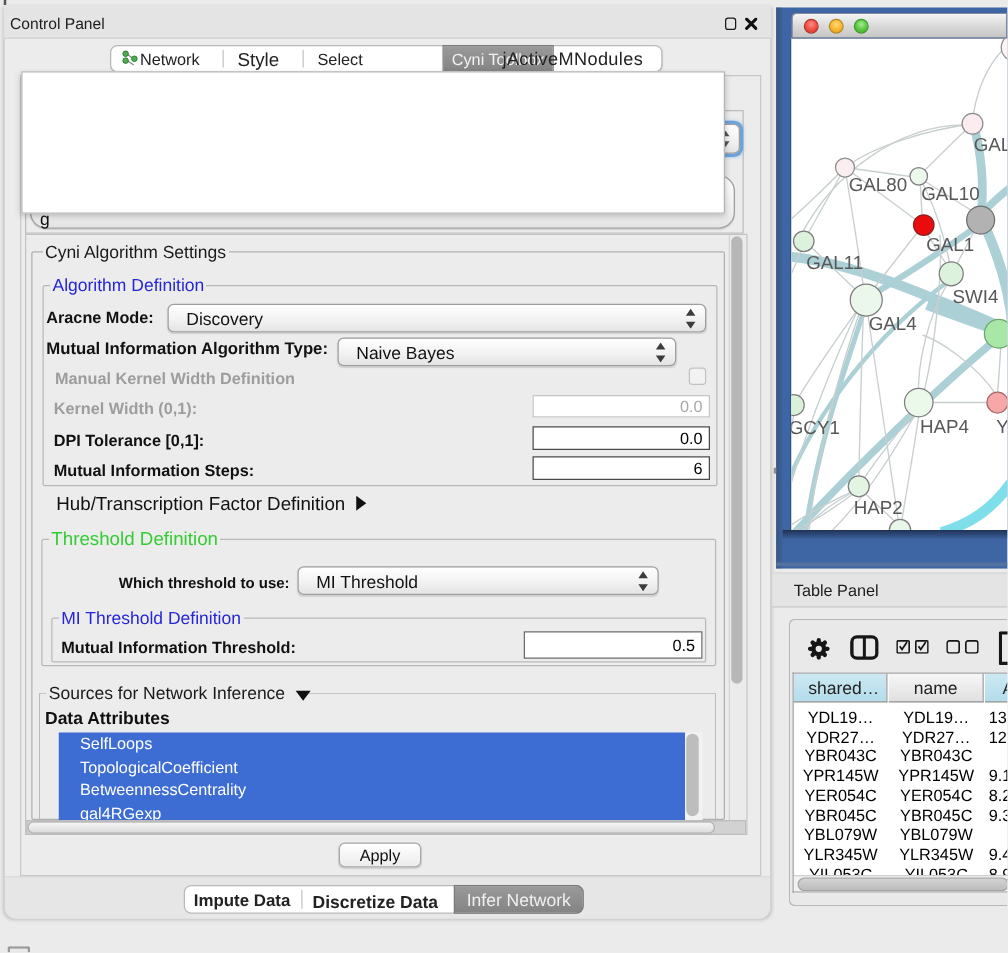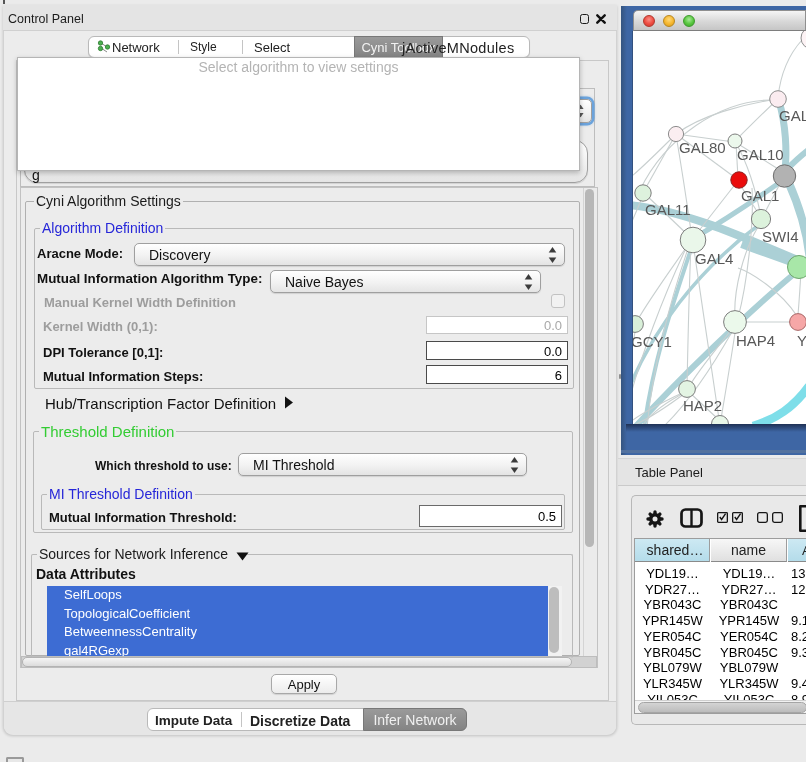--- a/index.html
+++ b/index.html
@@ -34,21 +34,21 @@
     <path d="M1.3 1.3 L8.7 8.7 M8.7 1.3 L1.3 8.7" stroke="#111" stroke-width="2.4" stroke-linecap="round"></path>
   </svg>
 
 <div class="abs" style="left:3px; top:0; width:2px; height:4px; background:#555;"></div>
 
 <div class="abs" style="left:88px; top:36px; width:442px; height:22px; background:#fff; border:1px solid #b9b9b9; border-radius:6px; box-shadow:0 1px 1px rgba(0,0,0,0.1);"></div>
 <div class="abs" style="left:306px; top:36px; width:89px; height:22px; background:linear-gradient(#9a9a9a,#848484); border:1px solid #787878; font-size:13px; color:#f2f2f2; text-align:center; line-height:21px;margin-left:48px;">Cyni Toolbox</div>
 <div class="abs" style="left:178px; top:40px; width:1px; height:14px; background:#c4c4c4;"></div>
 <div class="abs" style="left:242px; top:40px; width:1px; height:14px; background:#c4c4c4;"></div>
 <div class="abs" style="left:112px; top:40px; font-size:13px; color:#222;">Network</div>
-<div class="abs" style="left:190px; top:40px; font-size:12px; color:#222;">Style</div>
+<div class="abs" style="left:190px; top:40px; font-size:15px; color:#222;">Style</div>
 <div class="abs" style="left:254px; top:40px; font-size:13px; color:#222;">Select</div>
 <div class="abs" style="left:402px; top:40px; font-size:14.5px; letter-spacing:0.3px; color:#222;">jActiveMNodules</div>
 
 <svg class="abs" style="left:97px; top:40px;" width="14" height="14" viewBox="0 0 14 14">
   <path d="M4 3 L10 7 M4 8 L10 12" stroke="#888" stroke-width="1"></path>
   <circle cx="3.5" cy="3" r="2.2" fill="#4caf50" stroke="#2c7a2f" stroke-width="0.8"></circle>
   <circle cx="3.5" cy="8.5" r="2.2" fill="#4caf50" stroke="#2c7a2f" stroke-width="0.8"></circle>
   <circle cx="10.5" cy="7" r="2.2" fill="#4caf50" stroke="#2c7a2f" stroke-width="0.8"></circle>
 </svg>
 
@@ -153,21 +153,20 @@
 <div class="abs" style="left:4px; top:701px; width:612px; height:34px; background:#e6e6e6; border-top:1px solid #cfcfcf; border-radius:0 0 9px 9px;"></div>
 <div class="abs" style="left:147px; top:708px; width:320px; height:23px; background:#fff; border:1px solid #b9b9b9; border-radius:6px;"></div>
 <div class="abs" style="left:363px; top:708px; width:104px; height:23px; background:linear-gradient(#9a9a9a,#848484); border:1px solid #787878; border-radius:0 6px 6px 0; font-size:14px; color:#f0f0f0; text-align:center; line-height:22px;">Infer Network</div>
 <div class="abs" style="left:241px; top:712px; width:1px; height:15px; background:#c4c4c4;"></div>
 <div class="abs" style="left:155px; top:713px; font-size:13.5px; font-weight:bold; color:#222;">Impute Data</div>
 <div class="abs" style="left:250px; top:713px; font-size:14px; font-weight:bold; color:#222;">Discretize Data</div>
 
 <div class="abs" style="left:6px; top:757px; width:18px; height:5px; background:#e8e8e8; border:2px solid #9a9a9a; border-bottom:none; border-radius:2px 2px 0 0;"></div>
 
 <div class="abs" style="left:17px; top:57px; width:563px; height:114px; background:#fff; border:1px solid #b5b5b5; box-shadow:0 2px 5px rgba(0,0,0,0.25); z-index:30;">
-  <div style="font-size:14px; color:#b4b4b4; text-align:center; height:16px; line-height:18px;">Select algorithm to view settings</div>
 </div>
 
 <div class="abs" style="left:621px; top:6px; width:185px; height:449px; background:#3e66a4;"></div>
 <div class="abs" style="left:621px; top:6px; width:6px; height:449px; background:linear-gradient(90deg, #35547f, rgba(62,102,164,0));"></div>
 <div class="abs" style="left:621px; top:450px; width:185px; height:3px; background:#53729f;"></div>
 
 <div class="abs" style="left:633px; top:10px; width:173px; height:21px; background:linear-gradient(#f5f5f5,#d8d8d8 55%,#c6c6c6); border:1px solid #8f8f8f; border-bottom:1px solid #7e7e7e; border-radius:5px 0 0 0;"></div>
 <div class="abs" style="left:643px; top:15px; width:12px; height:12px; border-radius:50%; background:radial-gradient(circle at 50% 35%, #f98e86, #ee4b40 55%, #c93a31); border:0.5px solid #b0362c;"></div>
 <div class="abs" style="left:663px; top:15px; width:12px; height:12px; border-radius:50%; background:radial-gradient(circle at 50% 35%, #fdd97b, #f6b62d 55%, #d49a20); border:0.5px solid #b8871f;"></div>
 <div class="abs" style="left:683px; top:15px; width:12px; height:12px; border-radius:50%; background:radial-gradient(circle at 50% 35%, #a8e998, #57c63e 55%, #3fa32c); border:0.5px solid #3d9a2c;"></div>

